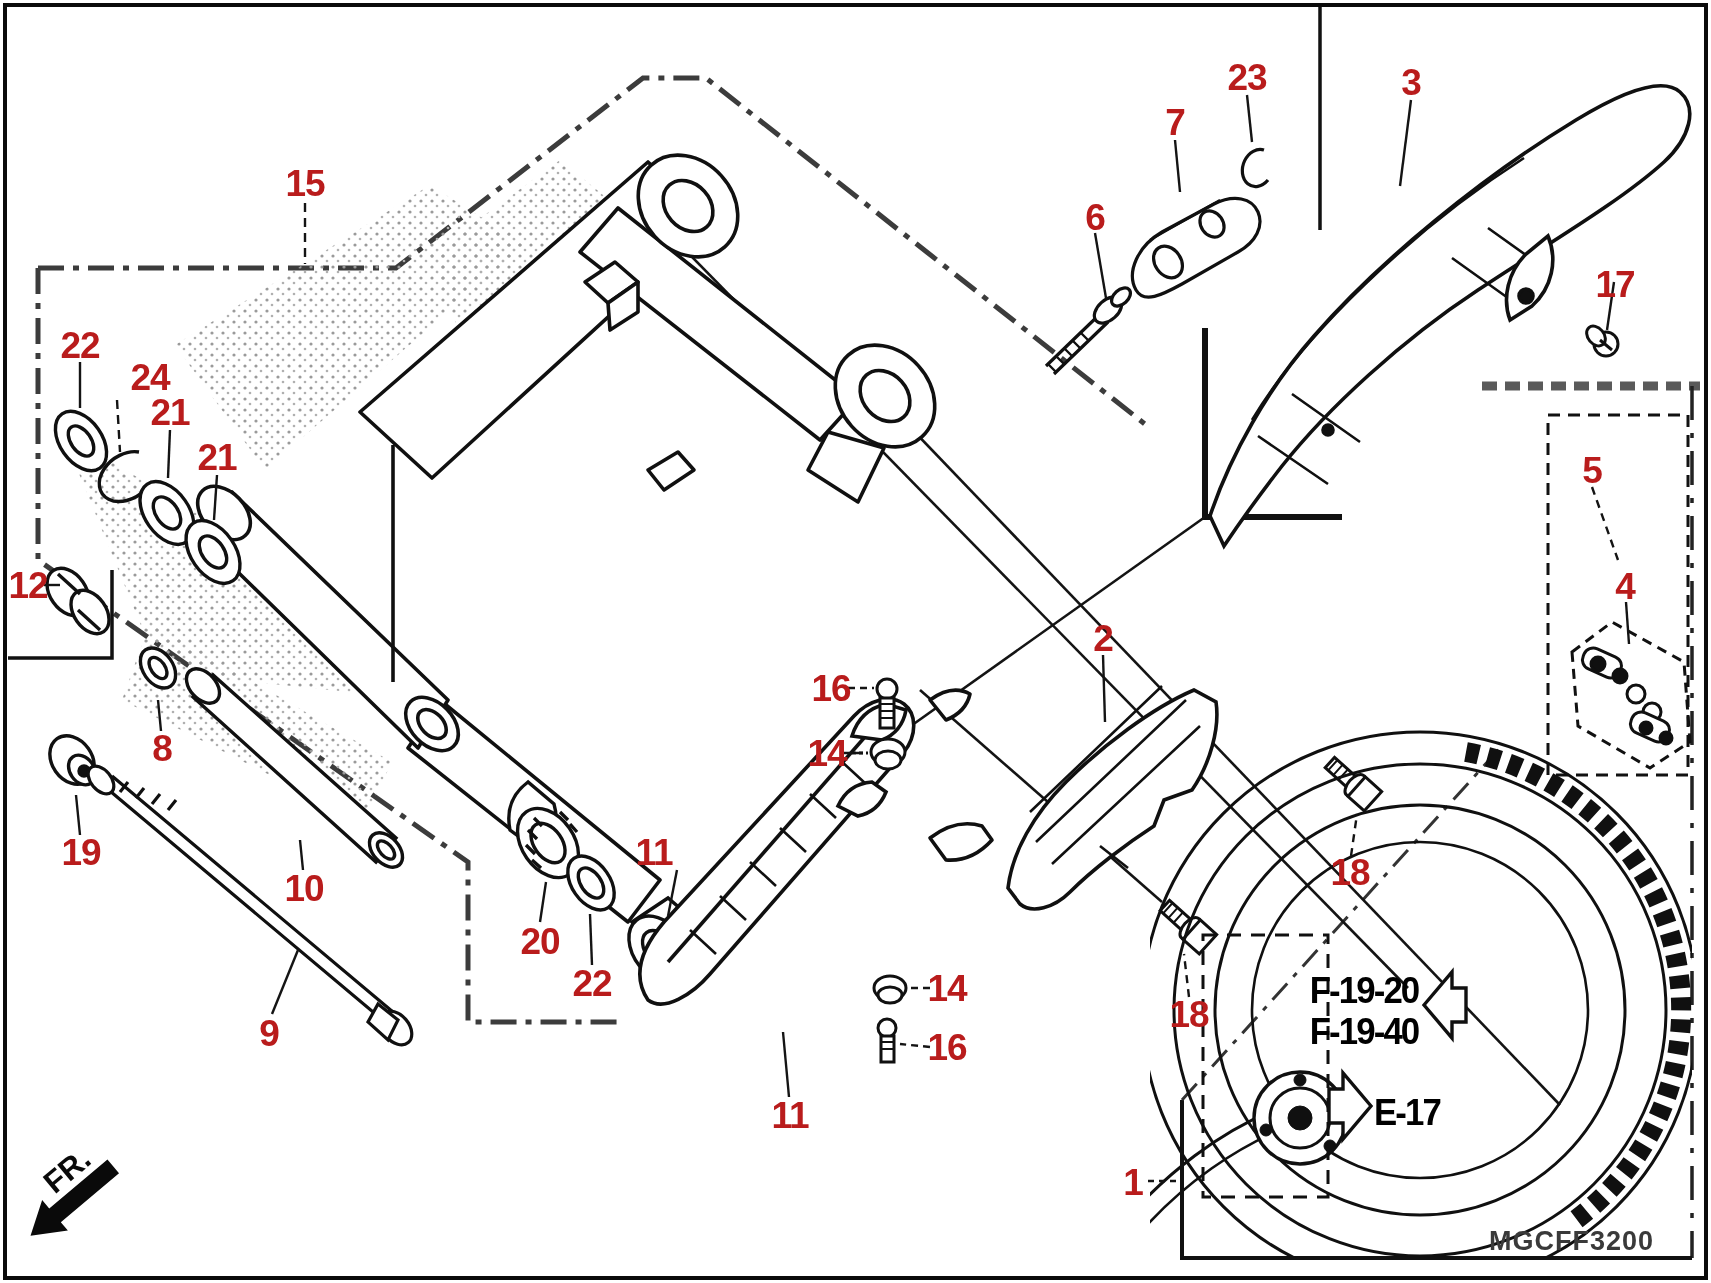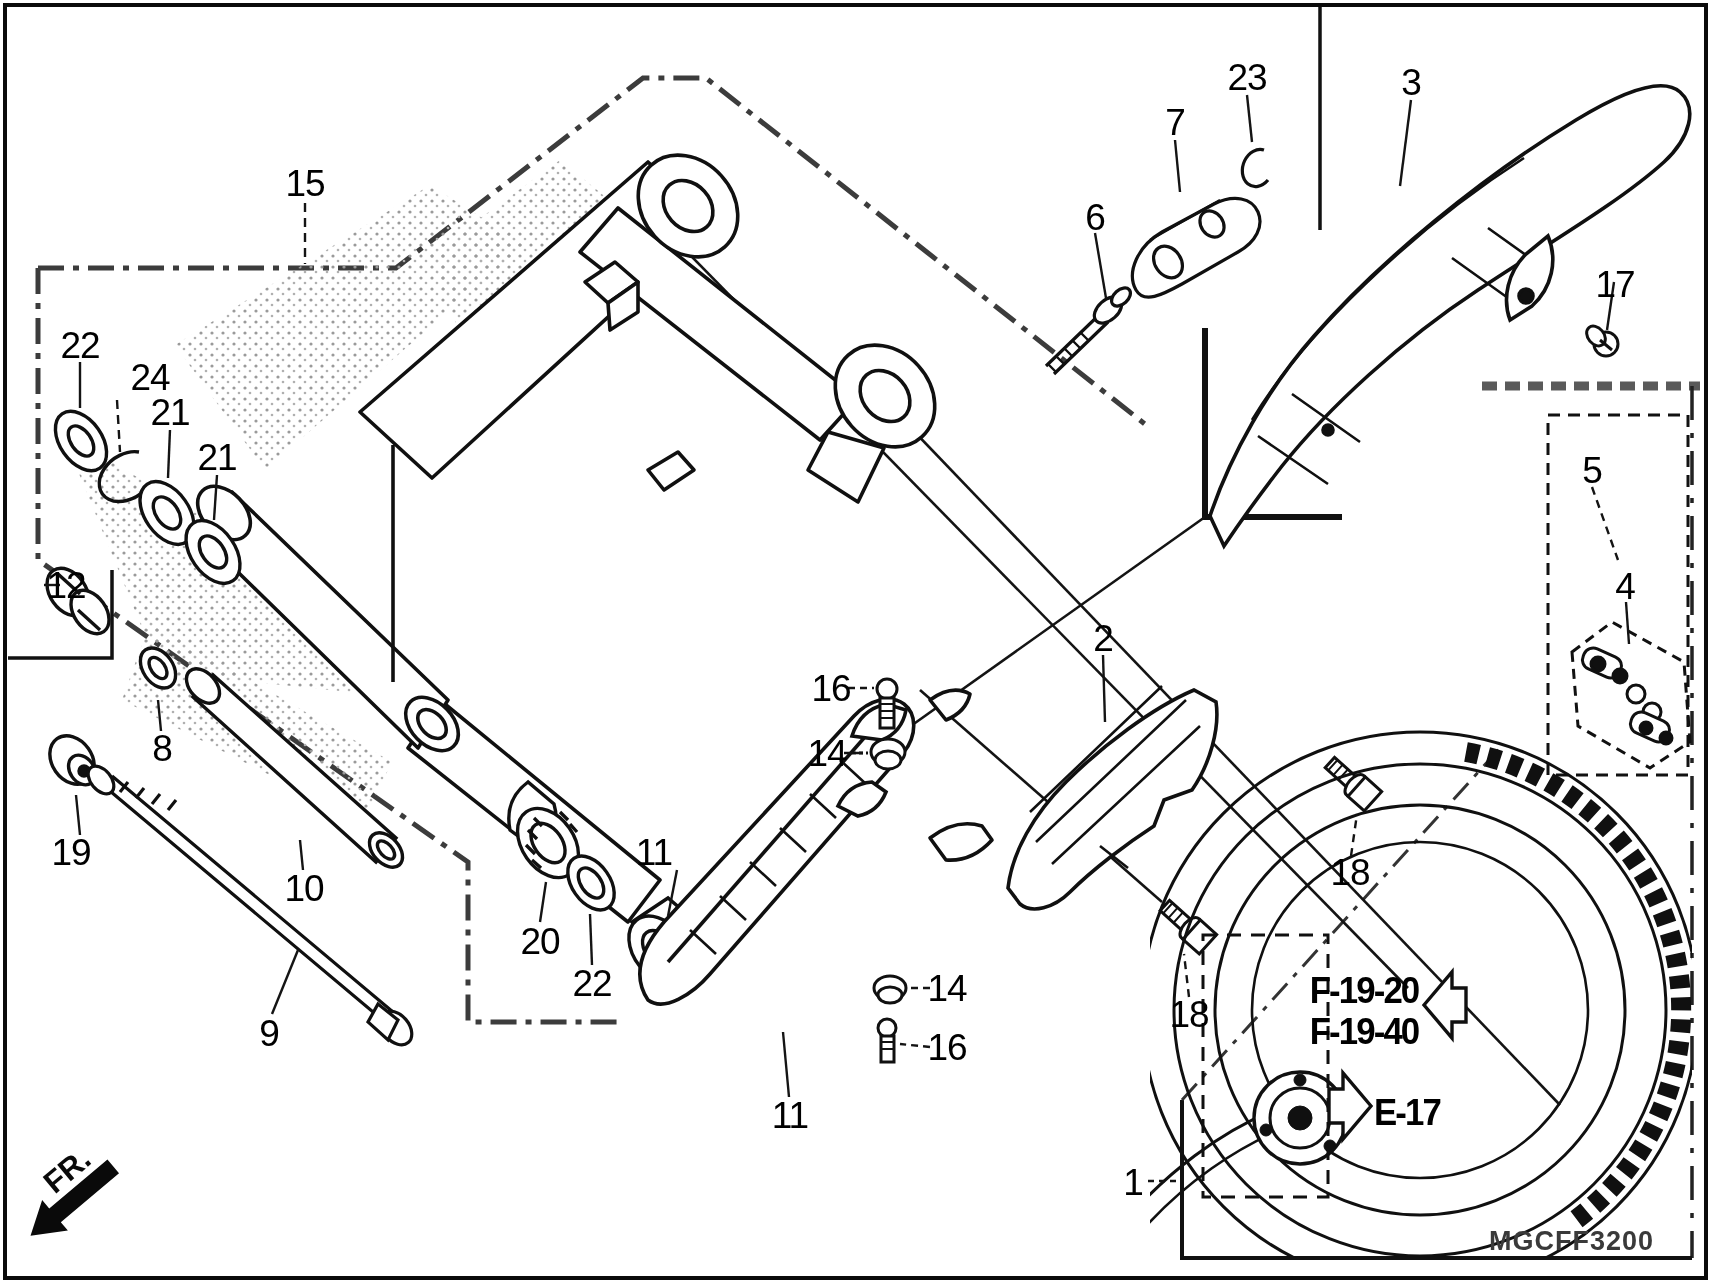--- a/index.html
+++ b/index.html
@@ -5,21 +5,21 @@
   html,body{margin:0;padding:0;background:#e8e8e8;}
   .stage{
     position:relative;width:1711px;height:1283px;background:#ffffff;
     font-family:"Liberation Sans", sans-serif;overflow:hidden;
   }
   .frame{position:absolute;inset:3px;border:4px solid #0a0a0a;pointer-events:none;}
   svg.art{position:absolute;left:0;top:0;width:1711px;height:1283px;}
   .labels{position:absolute;left:0;top:0;width:100%;height:100%;}
   .plabel{
     position:absolute;transform:translate(-50%,-50%);
-    font-size:37px;font-weight:normal;color:#000000;line-height:1;
+    font-size:37px;font-weight:bold;color:#b91c1c;line-height:1;
     letter-spacing:-1px;white-space:nowrap;
   }
   .rlabel{
     position:absolute;transform:translate(-50%,-50%);
     font-size:37px;font-weight:bold;color:#000;line-height:1;
     letter-spacing:-2px;white-space:nowrap;transform:translate(-50%,-50%) scaleX(.94);
   }
 </style>
 </head>
 <body>
@@ -302,23 +302,23 @@
 
     <text x="1654" y="1250" font-size="27" font-weight="bold" fill="#3a3a3a" font-family="Liberation Sans, sans-serif" text-anchor="end" letter-spacing="1">MGCFF3200</text>
   </svg>
 
   <div class="labels">
       <div class="plabel" style="left: 305px; top: 183px;">15</div>
       <div class="plabel" style="left: 80px; top: 345px;">22</div>
       <div class="plabel" style="left: 117px; top: 377px; margin-left: 33px;">24</div>
       <div class="plabel" style="left: 170px; top: 412px;">21</div>
       <div class="plabel" style="left: 217px; top: 457px;">21</div>
-      <div class="plabel" style="left: 28px; top: 585px; margin-left: 38px;">12</div>
+      <div class="plabel" style="left: 28px; top: 585px;">12</div>
       <div class="plabel" style="left: 162px; top: 748px;">8</div>
-      <div class="plabel" style="left: 71px; top: 852px; text-align: right;">19</div>
+      <div class="plabel" style="left: 81px; top: 852px; text-align: right;">19</div>
       <div class="plabel" style="left: 304px; top: 888px;">10</div>
       <div class="plabel" style="left: 269px; top: 1033px;">9</div>
       <div class="plabel" style="left: 540px; top: 941px;">20</div>
       <div class="plabel" style="left: 592px; top: 983px;">22</div>
       <div class="plabel" style="left: 654px; top: 852px;">11</div>
       <div class="plabel" style="left: 790px; top: 1115px;">11</div>
       <div class="plabel" style="left: 831px; top: 688px;">16</div>
       <div class="plabel" style="left: 827px; top: 753px;">14</div>
       <div class="plabel" style="left: 947px; top: 988px;">14</div>
       <div class="plabel" style="left: 947px; top: 1047px;">16</div>

